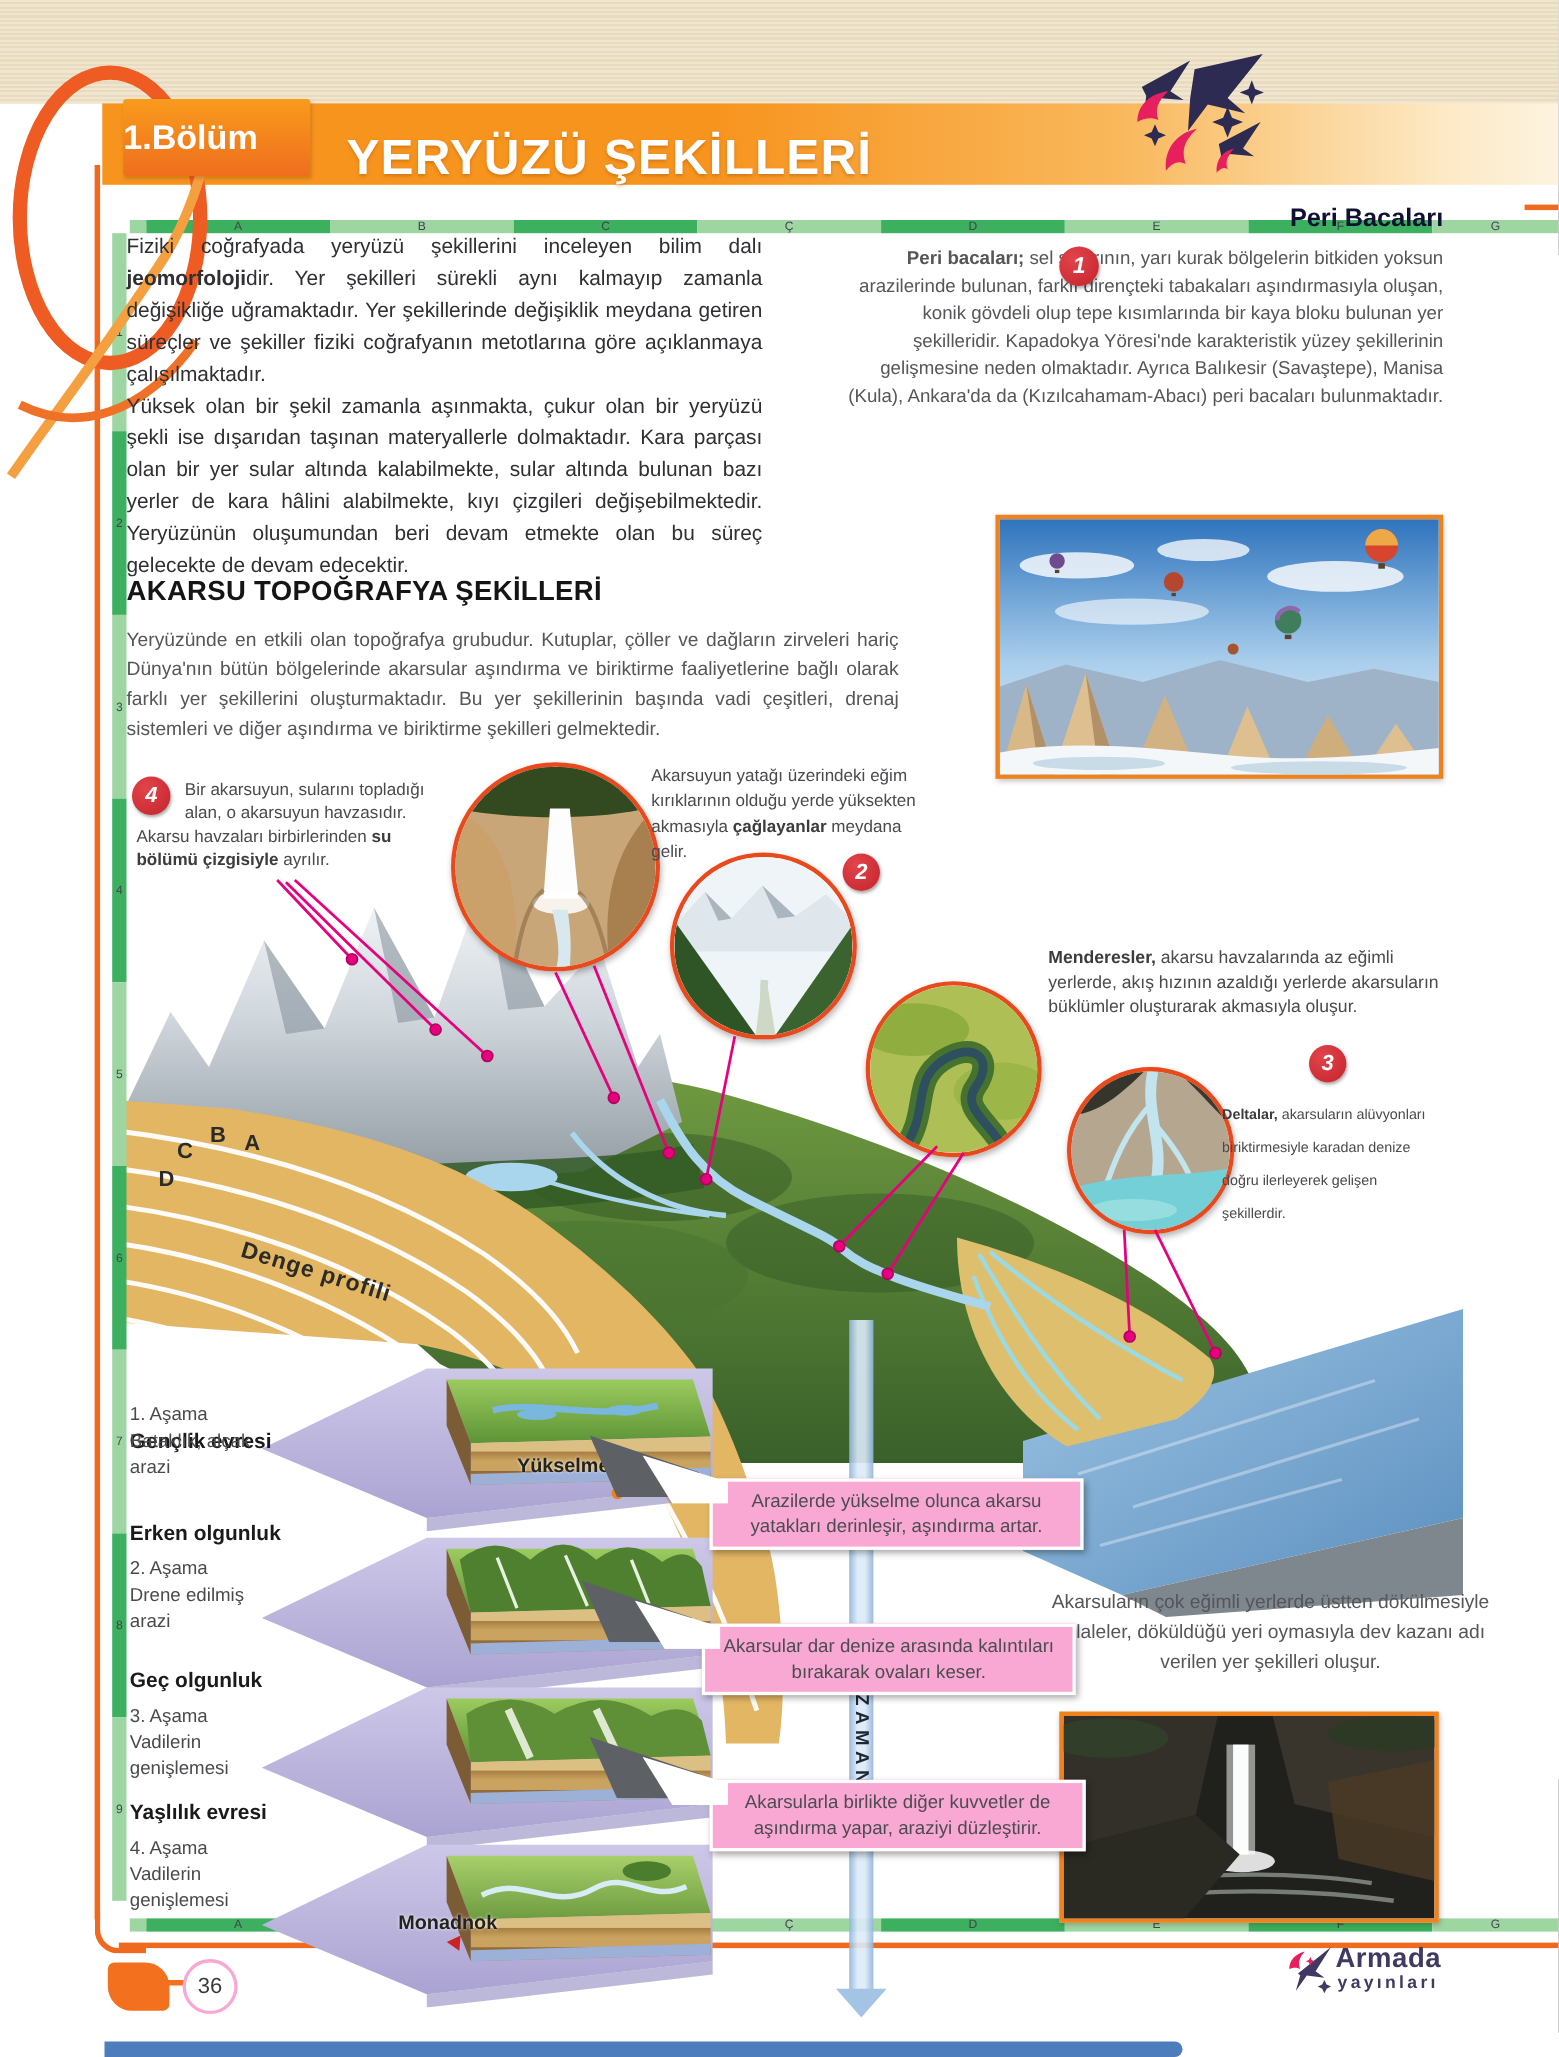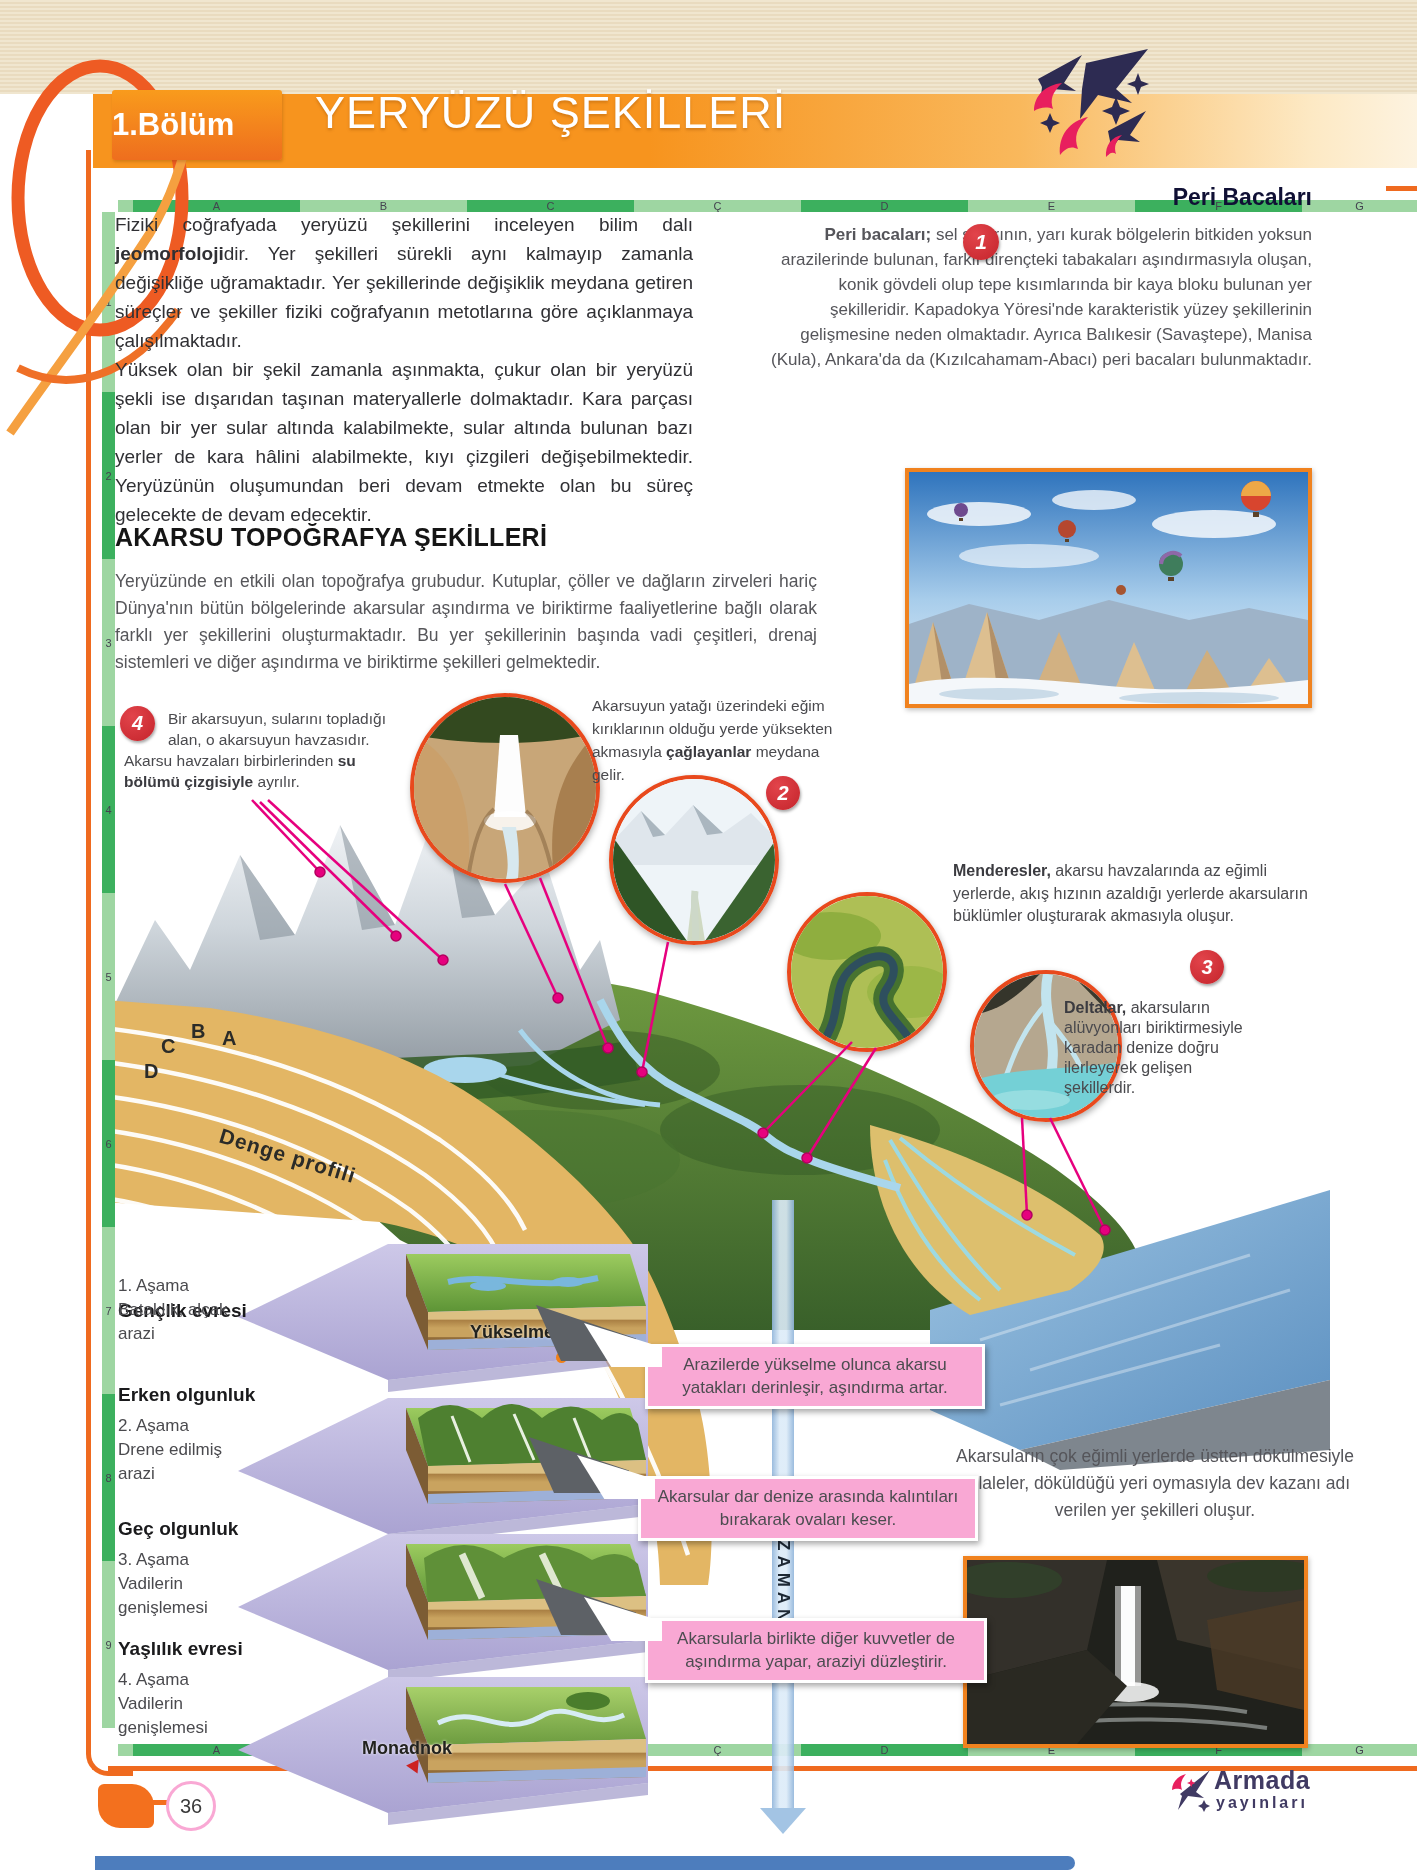--- a/index.html
+++ b/index.html
@@ -8,21 +8,21 @@
   .abs{position:absolute;}
   
   .beige{left:0;top:0;width:1417px;height:94px;
          background:#eee3ca;
          background-image:repeating-linear-gradient(0deg,#f0e6cf 0 2px,#e9dbbf 2px 4px);}
   .banner{left:93px;top:94px;width:1324px;height:74px;z-index:10;
           background:linear-gradient(90deg,#f7941e 0%,#f7941e 42%,#f9b85c 70%,#fde9c4 92%,#fdf3e0 100%);}
   .chapterbox{left:112px;top:90px;width:170px;height:70px;z-index:12;border-radius:3px;
           background:linear-gradient(180deg,#f99b1c,#ee6e1e);display:flex;align-items:center;
           color:#fff;font-size:31px;font-weight:800;box-shadow:1px 2px 3px rgba(120,60,0,.25);}
-  .pagetitle{left:315px;top:87px;z-index:12;color:#fff;font-size:45px;font-weight:400;letter-spacing:1px;
+  .pagetitle{left:315px;top:117px;z-index:12;color:#fff;font-size:45px;font-weight:700;letter-spacing:1px;
           text-shadow:0 2px 3px rgba(140,70,0,.35);}
   .whitedot{left:440px;top:176px;width:13px;height:13px;border-radius:50%;background:#fff;z-index:13;}
   .hdr-stub{left:1386px;top:186px;width:31px;height:5px;background:#ef6a1f;z-index:12;}
   
   .frame-v{left:86px;top:150px;width:5px;height:1595px;background:#ef6a1f;z-index:2;}
   .frame-corner{left:86px;top:1738px;width:42px;height:33px;border-left:5px solid #ef6a1f;border-bottom:5px solid #ef6a1f;
           border-radius:0 0 0 22px;z-index:2;}
   .frame-h{left:108px;top:1766px;width:1309px;height:5px;background:#ef6a1f;z-index:2;}
   .ruler{z-index:2;display:flex;}
   .ruler .seg{display:flex;align-items:center;justify-content:center;font-size:11px;color:#43434f;}
@@ -388,21 +388,21 @@
     <span>Akarsuyun yatağı üzerindeki eğim kırıklarının olduğu yerde yüksekten akmasıyla </span><b>çağlayanlar</b><span> meydana gelir.</span>
   </div>
   <div class="abs note" style="left:124px;top:708px;width:272px;font-size:15.5px;line-height:21px">
     <span style="float:left;width:44px;height:42px"></span><span>Bir akarsuyun, sularını topladığı alan, o akarsuyun havzasıdır. Akarsu havzaları birbirlerinden </span><b>su bölümü çizgisiyle</b><span> ayrılır.</span>
   </div>
   <div class="abs badge" style="left:766px;top:776px;width:34px;height:34px;font-size:20px">2</div>
   <div class="abs note" style="left:953px;top:860px;width:360px;font-size:16px;line-height:22.5px">
     <b>Menderesler,</b><span> akarsu havzalarında az eğimli yerlerde, akış hızının azaldığı yerlerde akarsuların büklümler oluşturarak akmasıyla oluşur.</span>
   </div>
   <div class="abs badge" style="left:1190px;top:950px;width:34px;height:34px;font-size:20px">3</div>
-  <div class="abs note" style="left:1064px;top:998px;width:192px;font-size:16px;line-height:20px">
+  <div class="abs note" style="left:1111px;top:998px;width:192px;font-size:13px;line-height:30px">
     <b>Deltalar,</b><span> akarsuların alüvyonları biriktirmesiyle karadan denize doğru ilerleyerek gelişen şekillerdir.</span>
   </div>
   <div class="abs selale-p">Akarsuların çok eğimli yerlerde üstten dökülmesiyle şelaleler, döküldüğü yeri oymasıyla dev kazanı adı verilen yer şekilleri oluşur.</div>
 
   <div class="abs stage-t" style="left:118px;top:1300px">Gençlik evresi</div>
   <div class="abs stage-s" style="left:118px;top:1274px">
     <div>1. Aşama</div>
       <div>Bataklık, alçak arazi</div>
   </div>
   <div class="abs stage-t" style="left:118px;top:1384px">Erken olgunluk</div>

